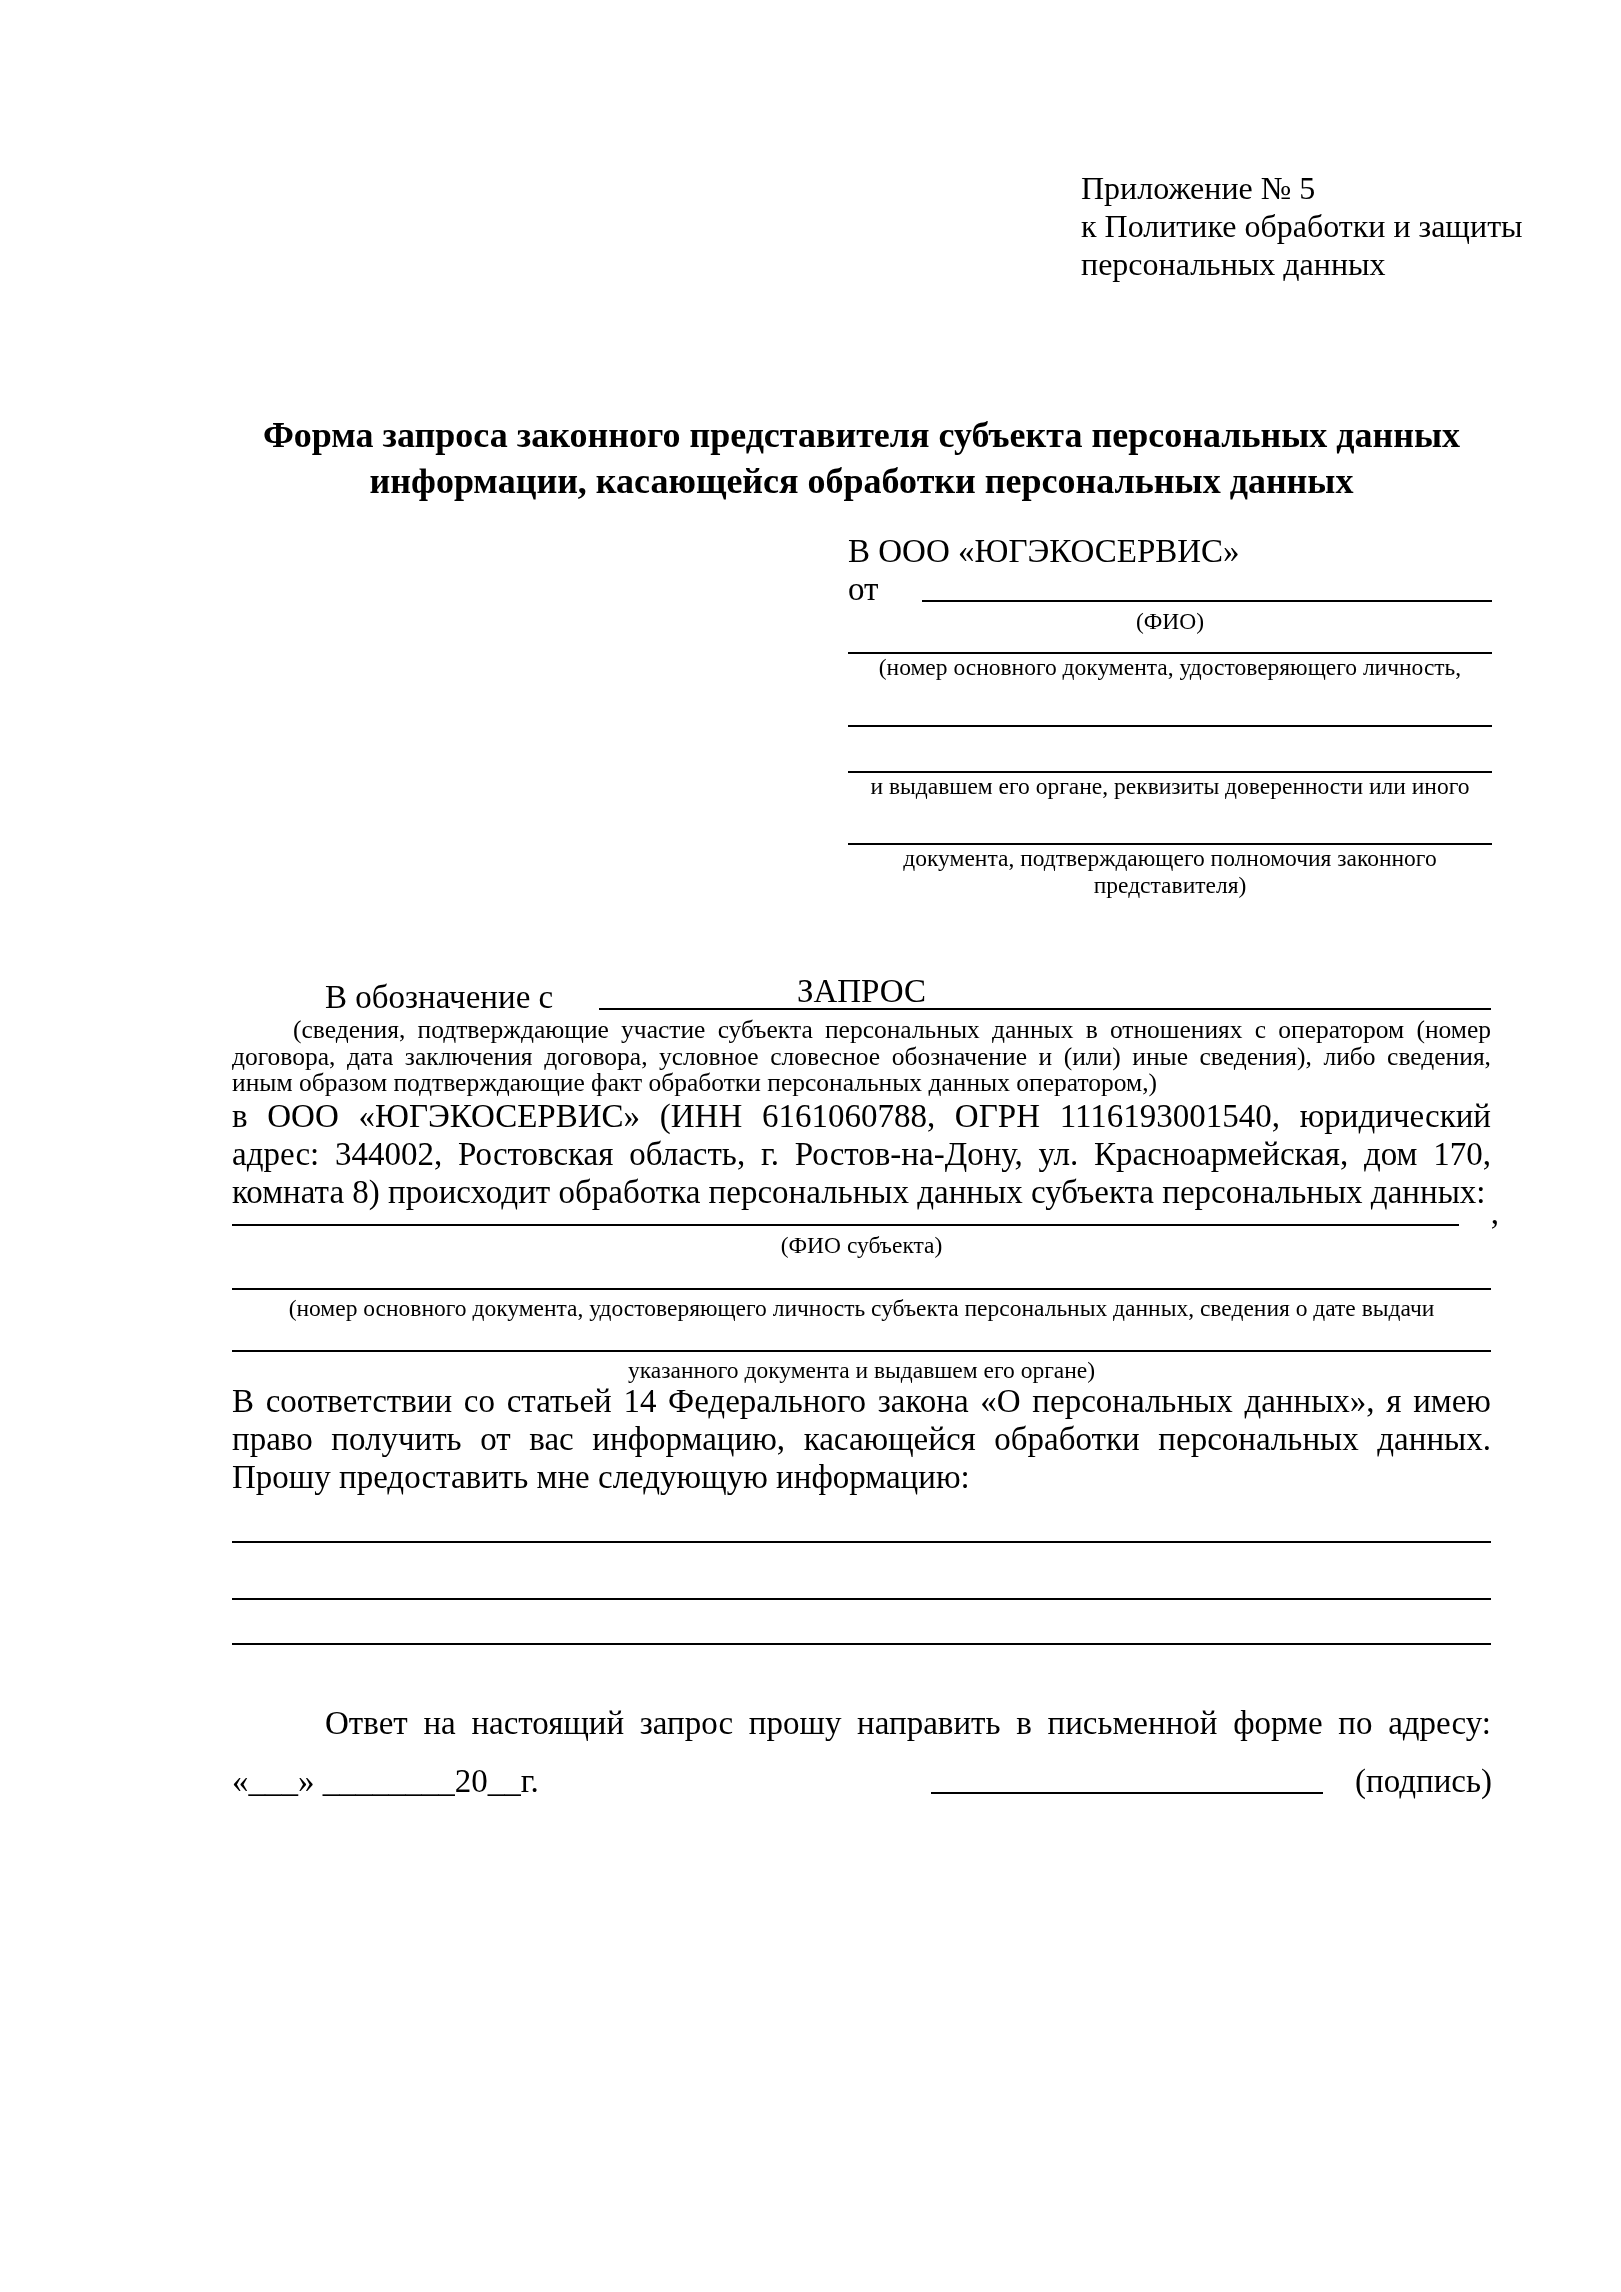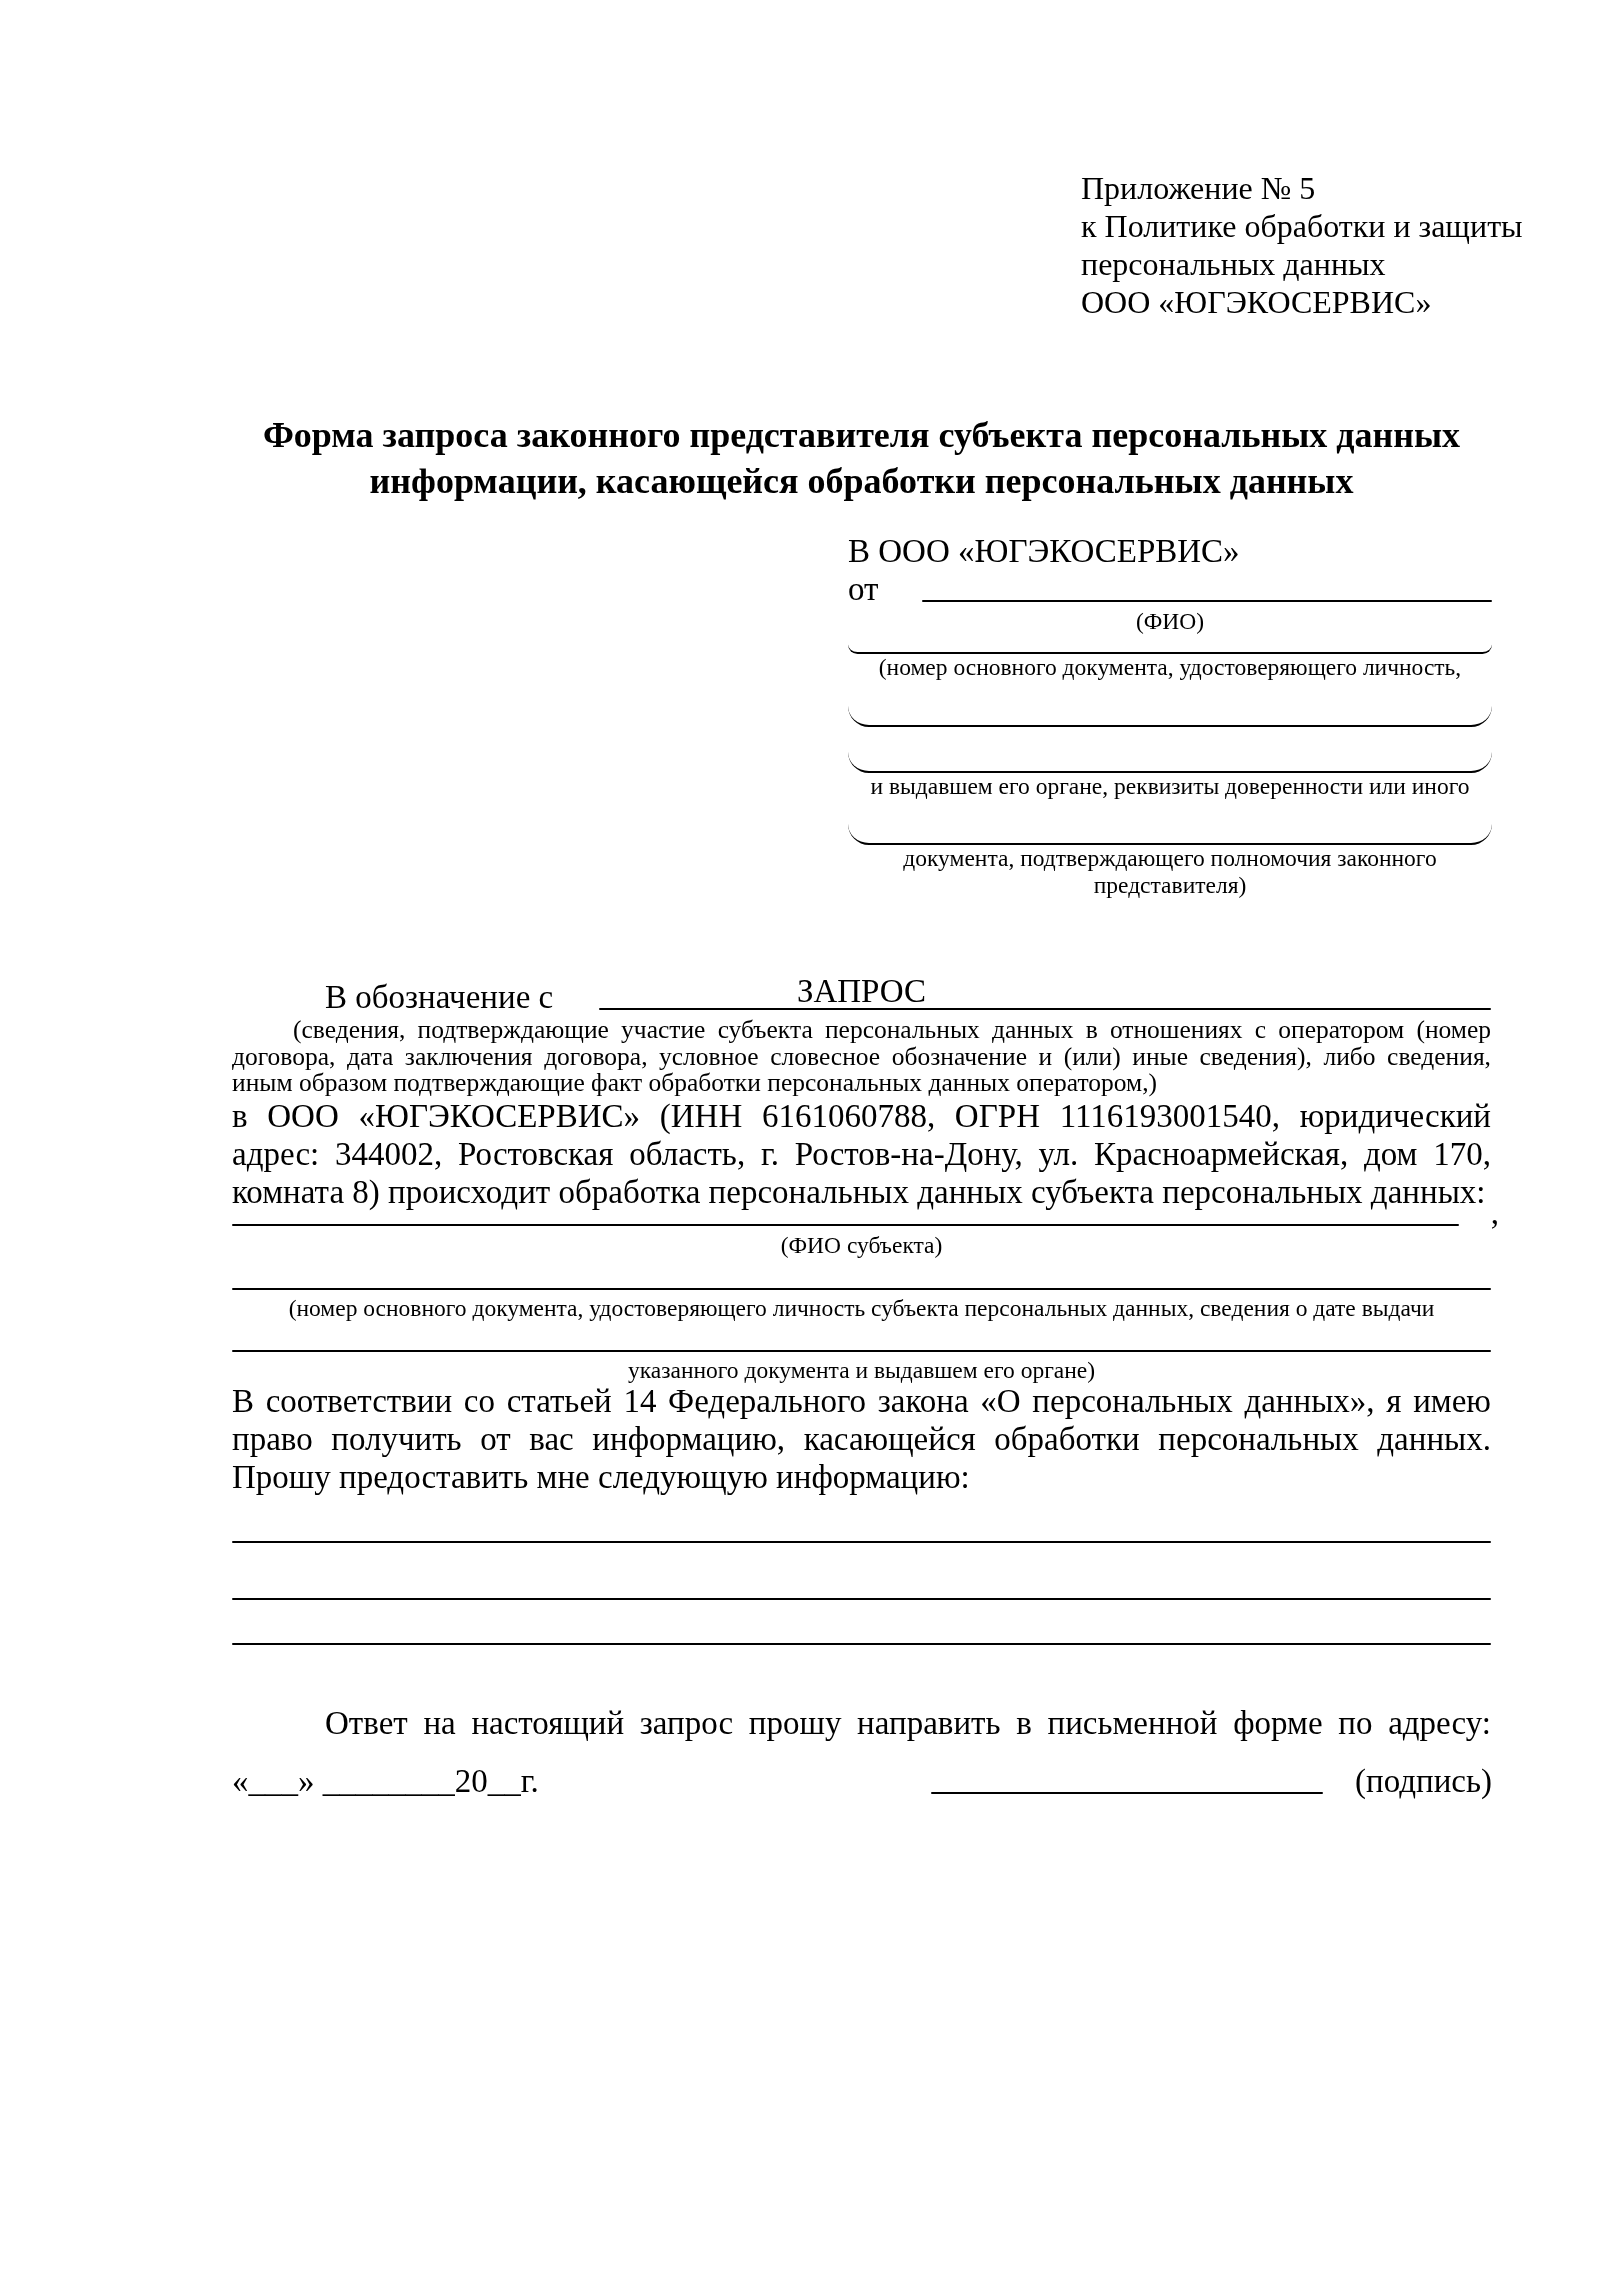--- a/index.html
+++ b/index.html
@@ -1,15 +1,15 @@
 <!DOCTYPE html>
 <html><head>
 <meta charset="utf-8">
 <style>
-  * { margin:0; padding:0; box-sizing:border-box;border-radius:21px; }
+  * { margin:0; padding:0; box-sizing:border-box; }
   html, body { background:#ffffff; }
   .page {
     position:relative;
     width:1621px; height:2293px;
     background:#ffffff; color:#000000;
     font-family:"Liberation Serif","DejaVu Serif",serif;
     font-size:33px; line-height:38px;
     overflow:hidden;
   }
   .abs { position:absolute; }
@@ -37,21 +37,20 @@
 </style>
 </head>
 <body>
 
 <div class="page">
 
   <div class="abs annex">
     <div>Приложение № 5</div>
     <div>к Политике обработки и защиты</div>
     <div>персональных данных</div>
-    <div>ООО «ЮГЭКОСЕРВИС»</div>
   </div>
 
   <div class="abs title">
     <div>Форма запроса законного представителя субъекта персональных данных</div>
     <div>информации, касающейся обработки персональных данных</div>
   </div>
 
   <div class="abs addr">
     <div>В ООО «ЮГЭКОСЕРВИС»</div>
     <div class="flexrow">

